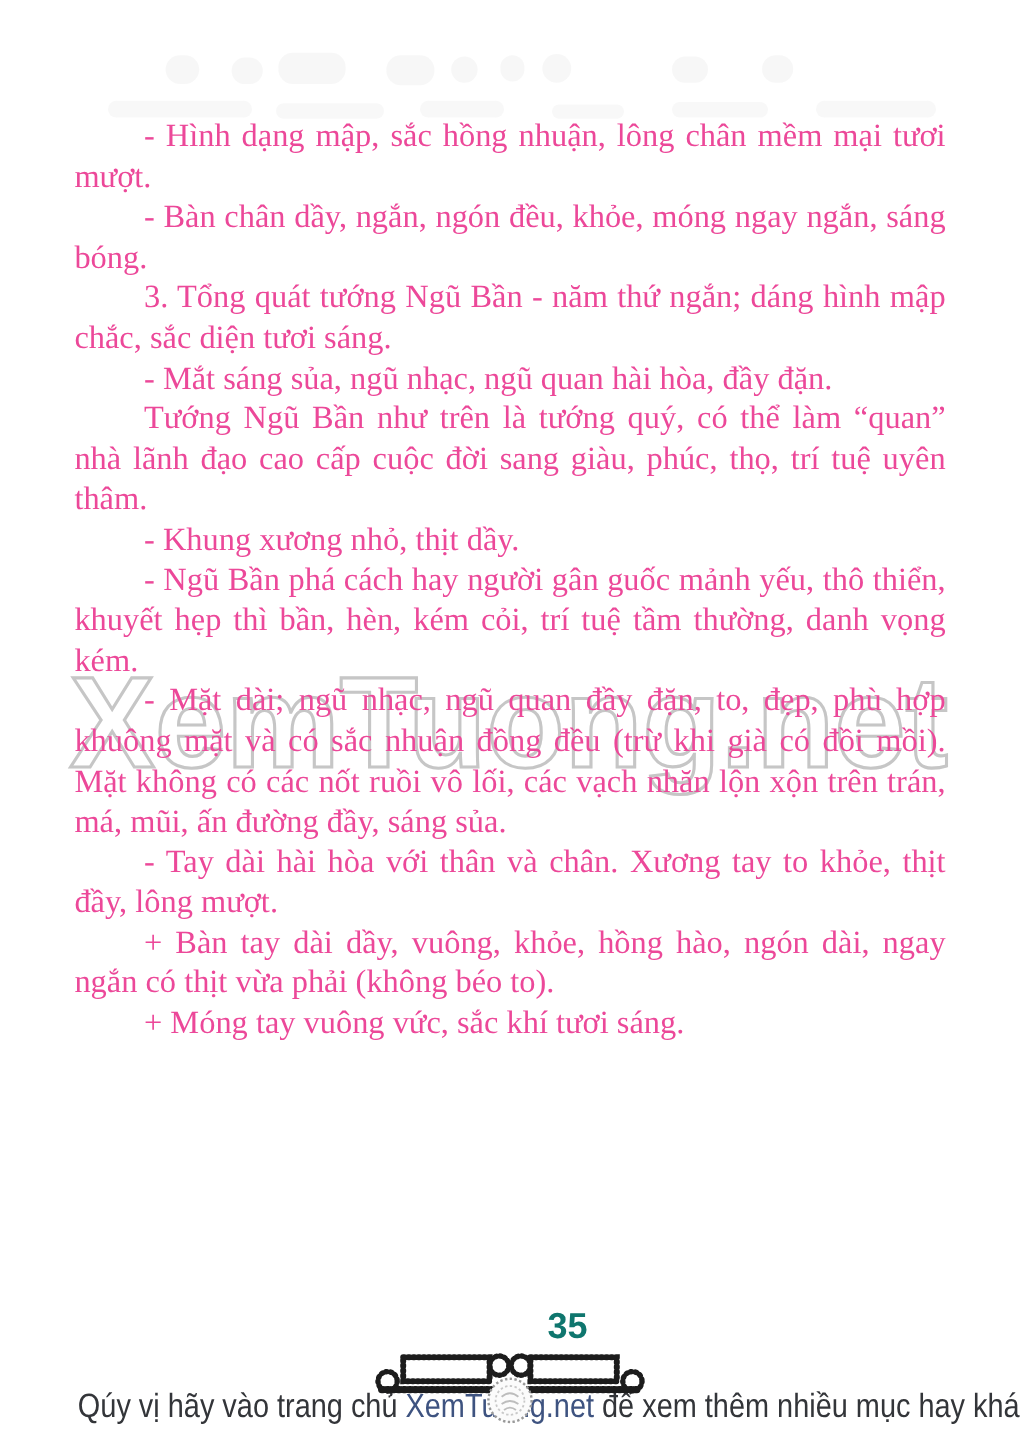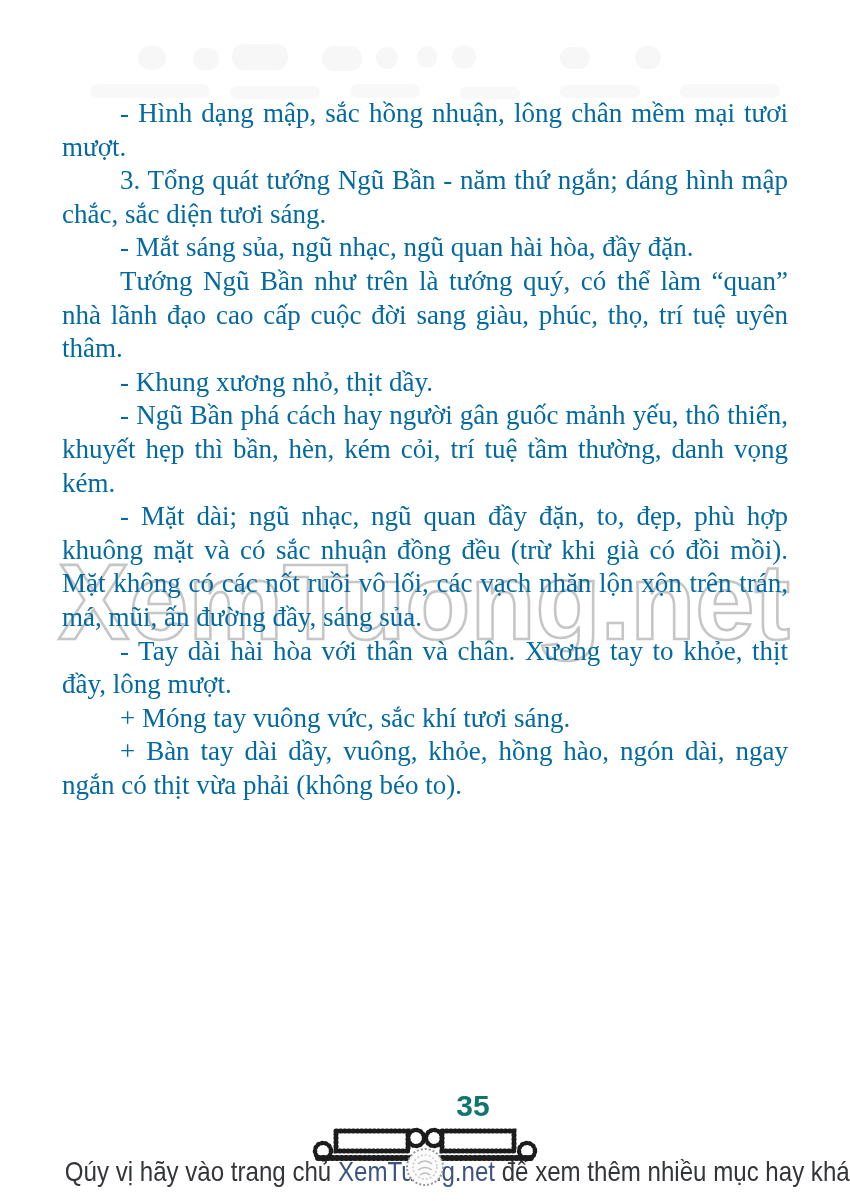--- a/index.html
+++ b/index.html
@@ -29,21 +29,21 @@
     font-weight: bold;
   }
 
   
   .content {
     position: absolute;
     left: 62px;
     right: 62px;
     top: 97px;
     z-index: 2;
-    color: #0369a1;
+    color: #ec4899;
     font-size: 27px;
     line-height: 33.6px;
     text-align: justify;
   }
   .content p {
     margin: 0;
     padding: 0;
     text-indent: 58px;
   }
 
@@ -116,29 +116,30 @@
     <div class="ghost-row" style="left:560px; top:85px; width:80px;  height:13px;"></div>
     <div class="ghost-row" style="left:680px; top:84px; width:100px; height:14px;"></div>
   </div>
 
   <svg class="watermark" width="740" height="135" viewBox="0 0 740 135" aria-hidden="true">
     <text x="2" y="101" font-size="108" textLength="732" lengthAdjust="spacingAndGlyphs" fill="none" stroke="#c6c6c6" stroke-width="2.6">XemTuong.net</text>
   </svg>
 
   <div class="content">
     <p>- Hình dạng mập, sắc hồng nhuận, lông chân mềm mại tươi mượt.</p>
+    <p>- Bàn chân dầy, ngắn, ngón đều, khỏe, móng ngay ngắn, sáng bóng.</p>
     <p>3. Tổng quát tướng Ngũ Bần - năm thứ ngắn; dáng hình mập chắc, sắc diện tươi sáng.</p>
     <p>- Mắt sáng sủa, ngũ nhạc, ngũ quan hài hòa, đầy đặn.</p>
     <p>Tướng Ngũ Bần như trên là tướng quý, có thể làm “quan” nhà lãnh đạo cao cấp cuộc đời sang giàu, phúc, thọ, trí tuệ uyên thâm.</p>
     <p>- Khung xương nhỏ, thịt dầy.</p>
     <p>- Ngũ Bần phá cách hay người gân guốc mảnh yếu, thô thiển, khuyết hẹp thì bần, hèn, kém cỏi, trí tuệ tầm thường, danh vọng kém.</p>
     <p>- Mặt dài; ngũ nhạc, ngũ quan đầy đặn, to, đẹp, phù hợp khuông mặt và có sắc nhuận đồng đều (trừ khi già có đồi mồi). Mặt không có các nốt ruồi vô lối, các vạch nhăn lộn xộn trên trán, má, mũi, ấn đường đầy, sáng sủa.</p>
     <p>- Tay dài hài hòa với thân và chân. Xương tay to khỏe, thịt đầy, lông mượt.</p>
+    <p>+ Bàn tay dài dầy, vuông, khỏe, hồng hào, ngón dài, ngay ngắn có thịt vừa phải (không béo to).</p>
     <p>+ Móng tay vuông vức, sắc khí tươi sáng.</p>
-    <p>+ Bàn tay dài dầy, vuông, khỏe, hồng hào, ngón dài, ngay ngắn có thịt vừa phải (không béo to).</p>
   </div>
 
   <div class="page-number">35</div>
 
   <svg class="ornament" width="250" height="64" viewBox="0 0 250 64" aria-hidden="true">
 
     <circle cx="23" cy="27" r="8" fill="none" stroke="#1c1c1c" stroke-width="4.5" stroke-dasharray="1 3" stroke-linecap="round"></circle>
 
     <circle cx="227" cy="27" r="8" fill="none" stroke="#1c1c1c" stroke-width="4.5" stroke-dasharray="1 3" stroke-linecap="round"></circle>
 

